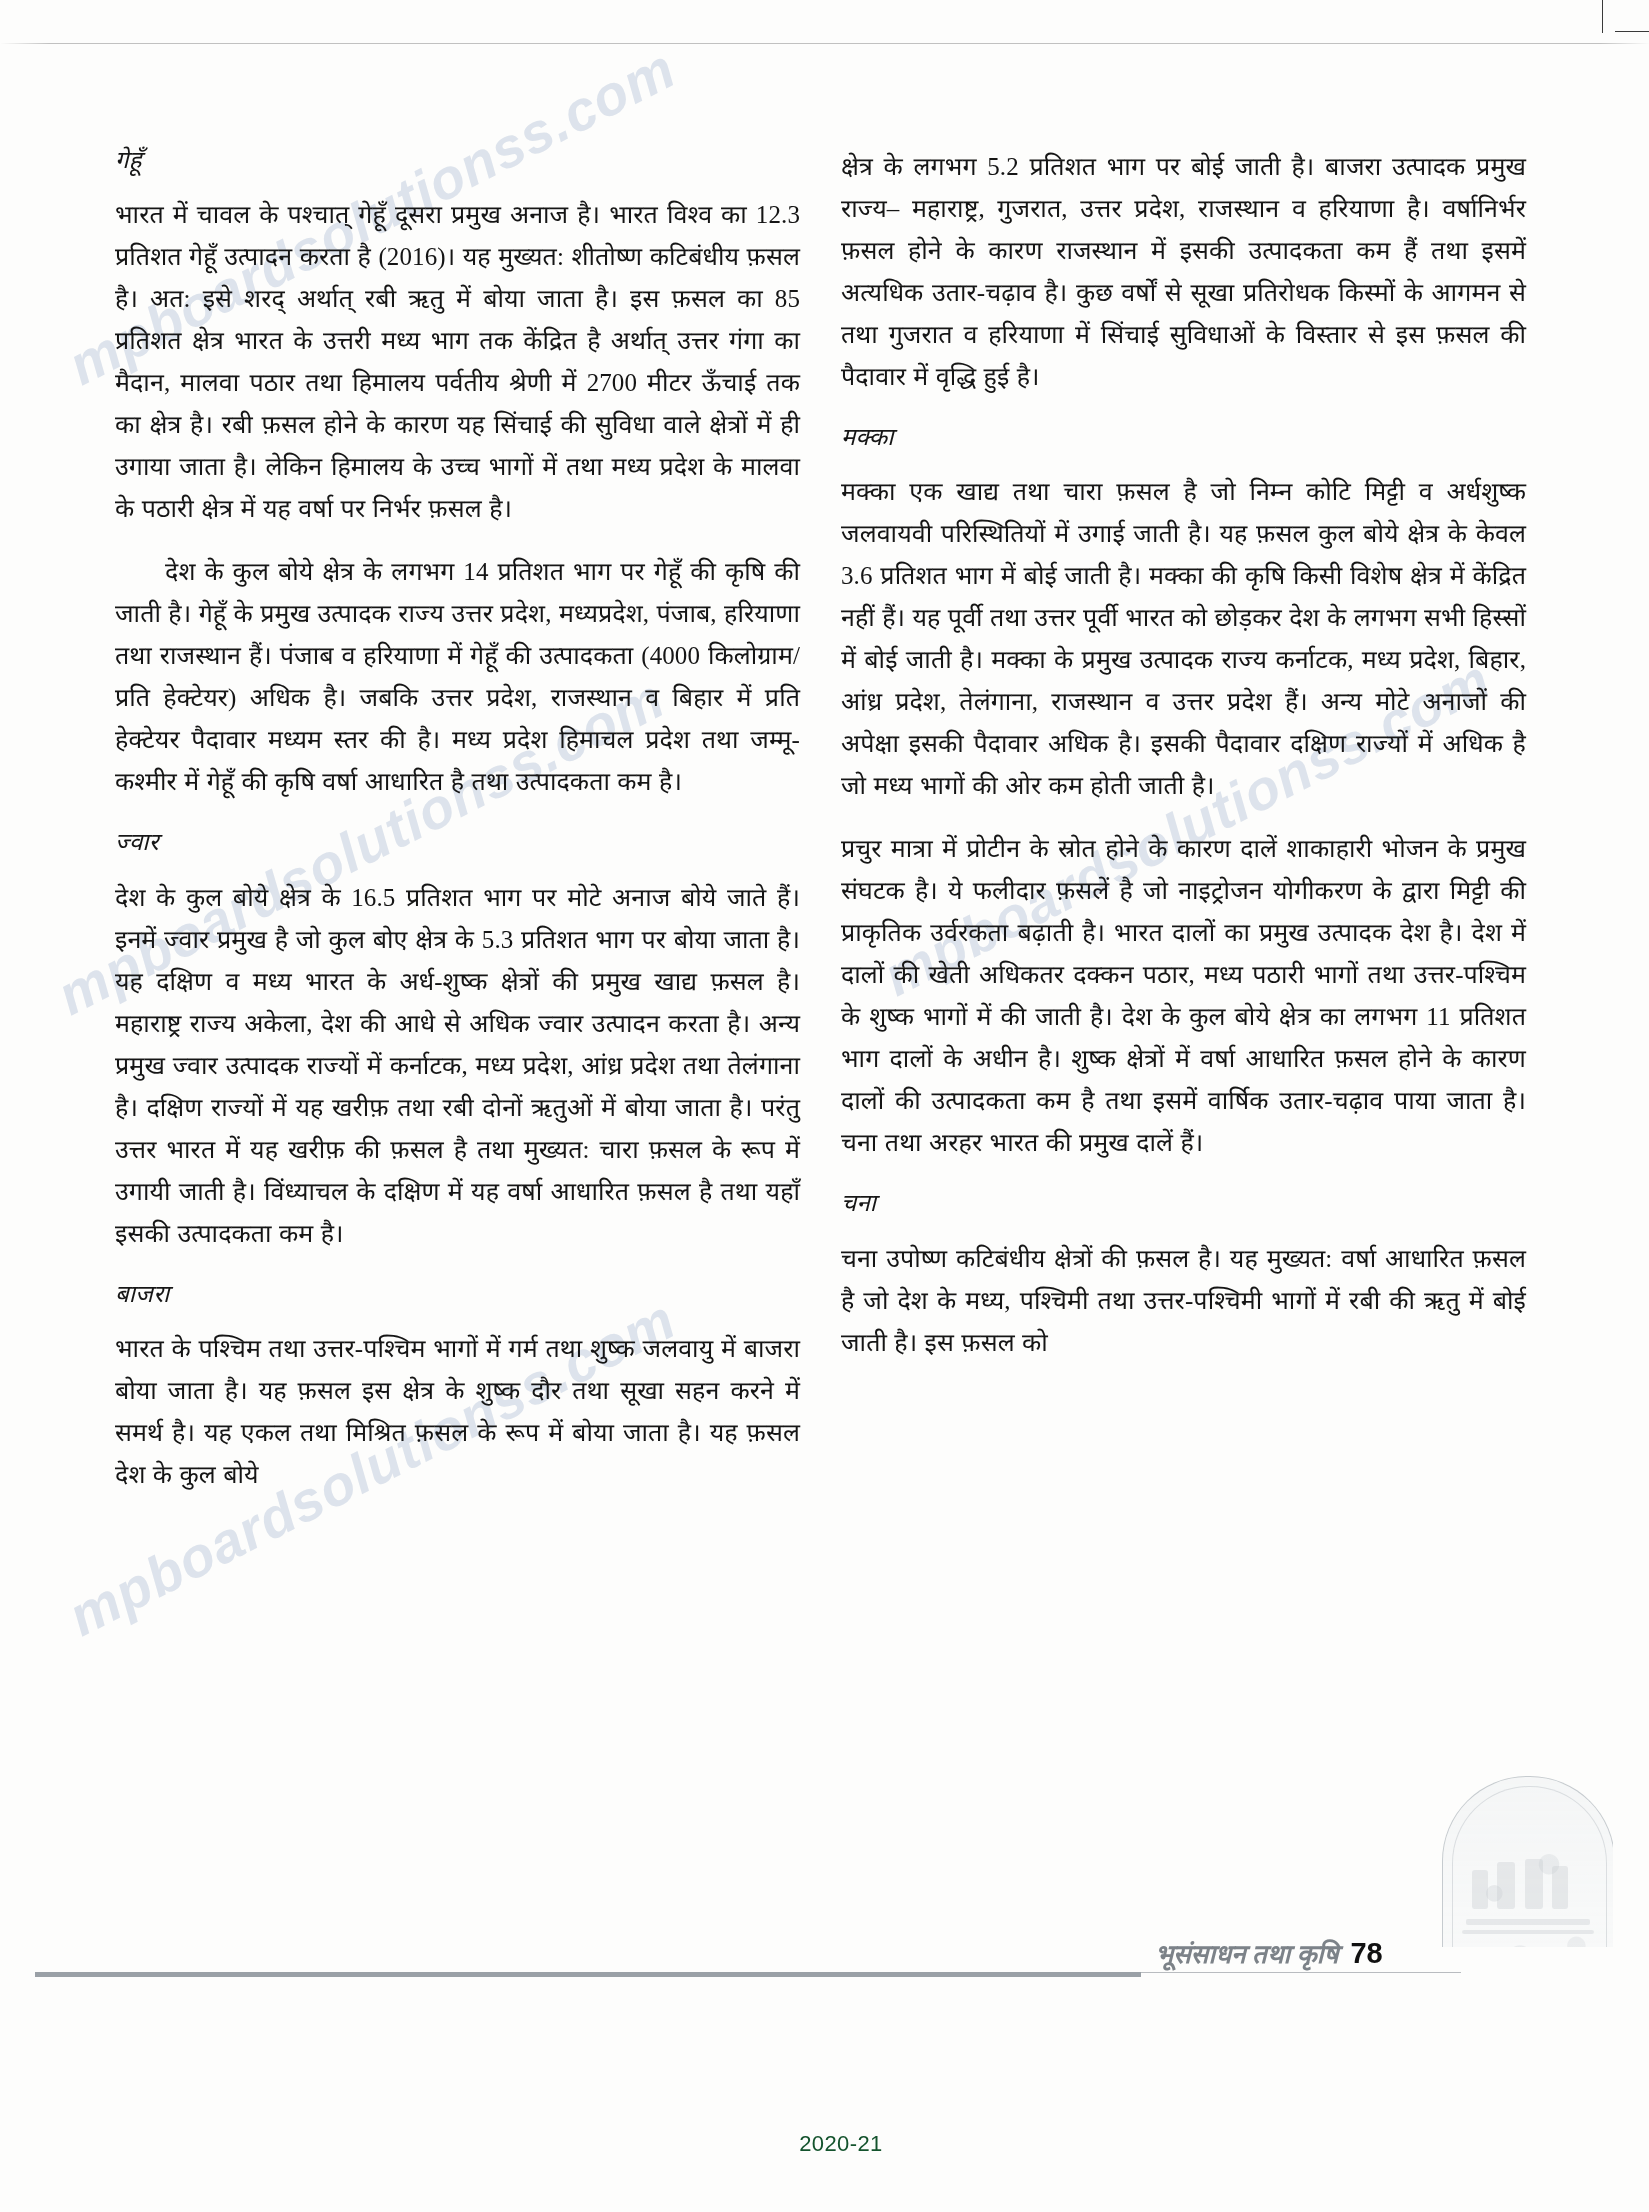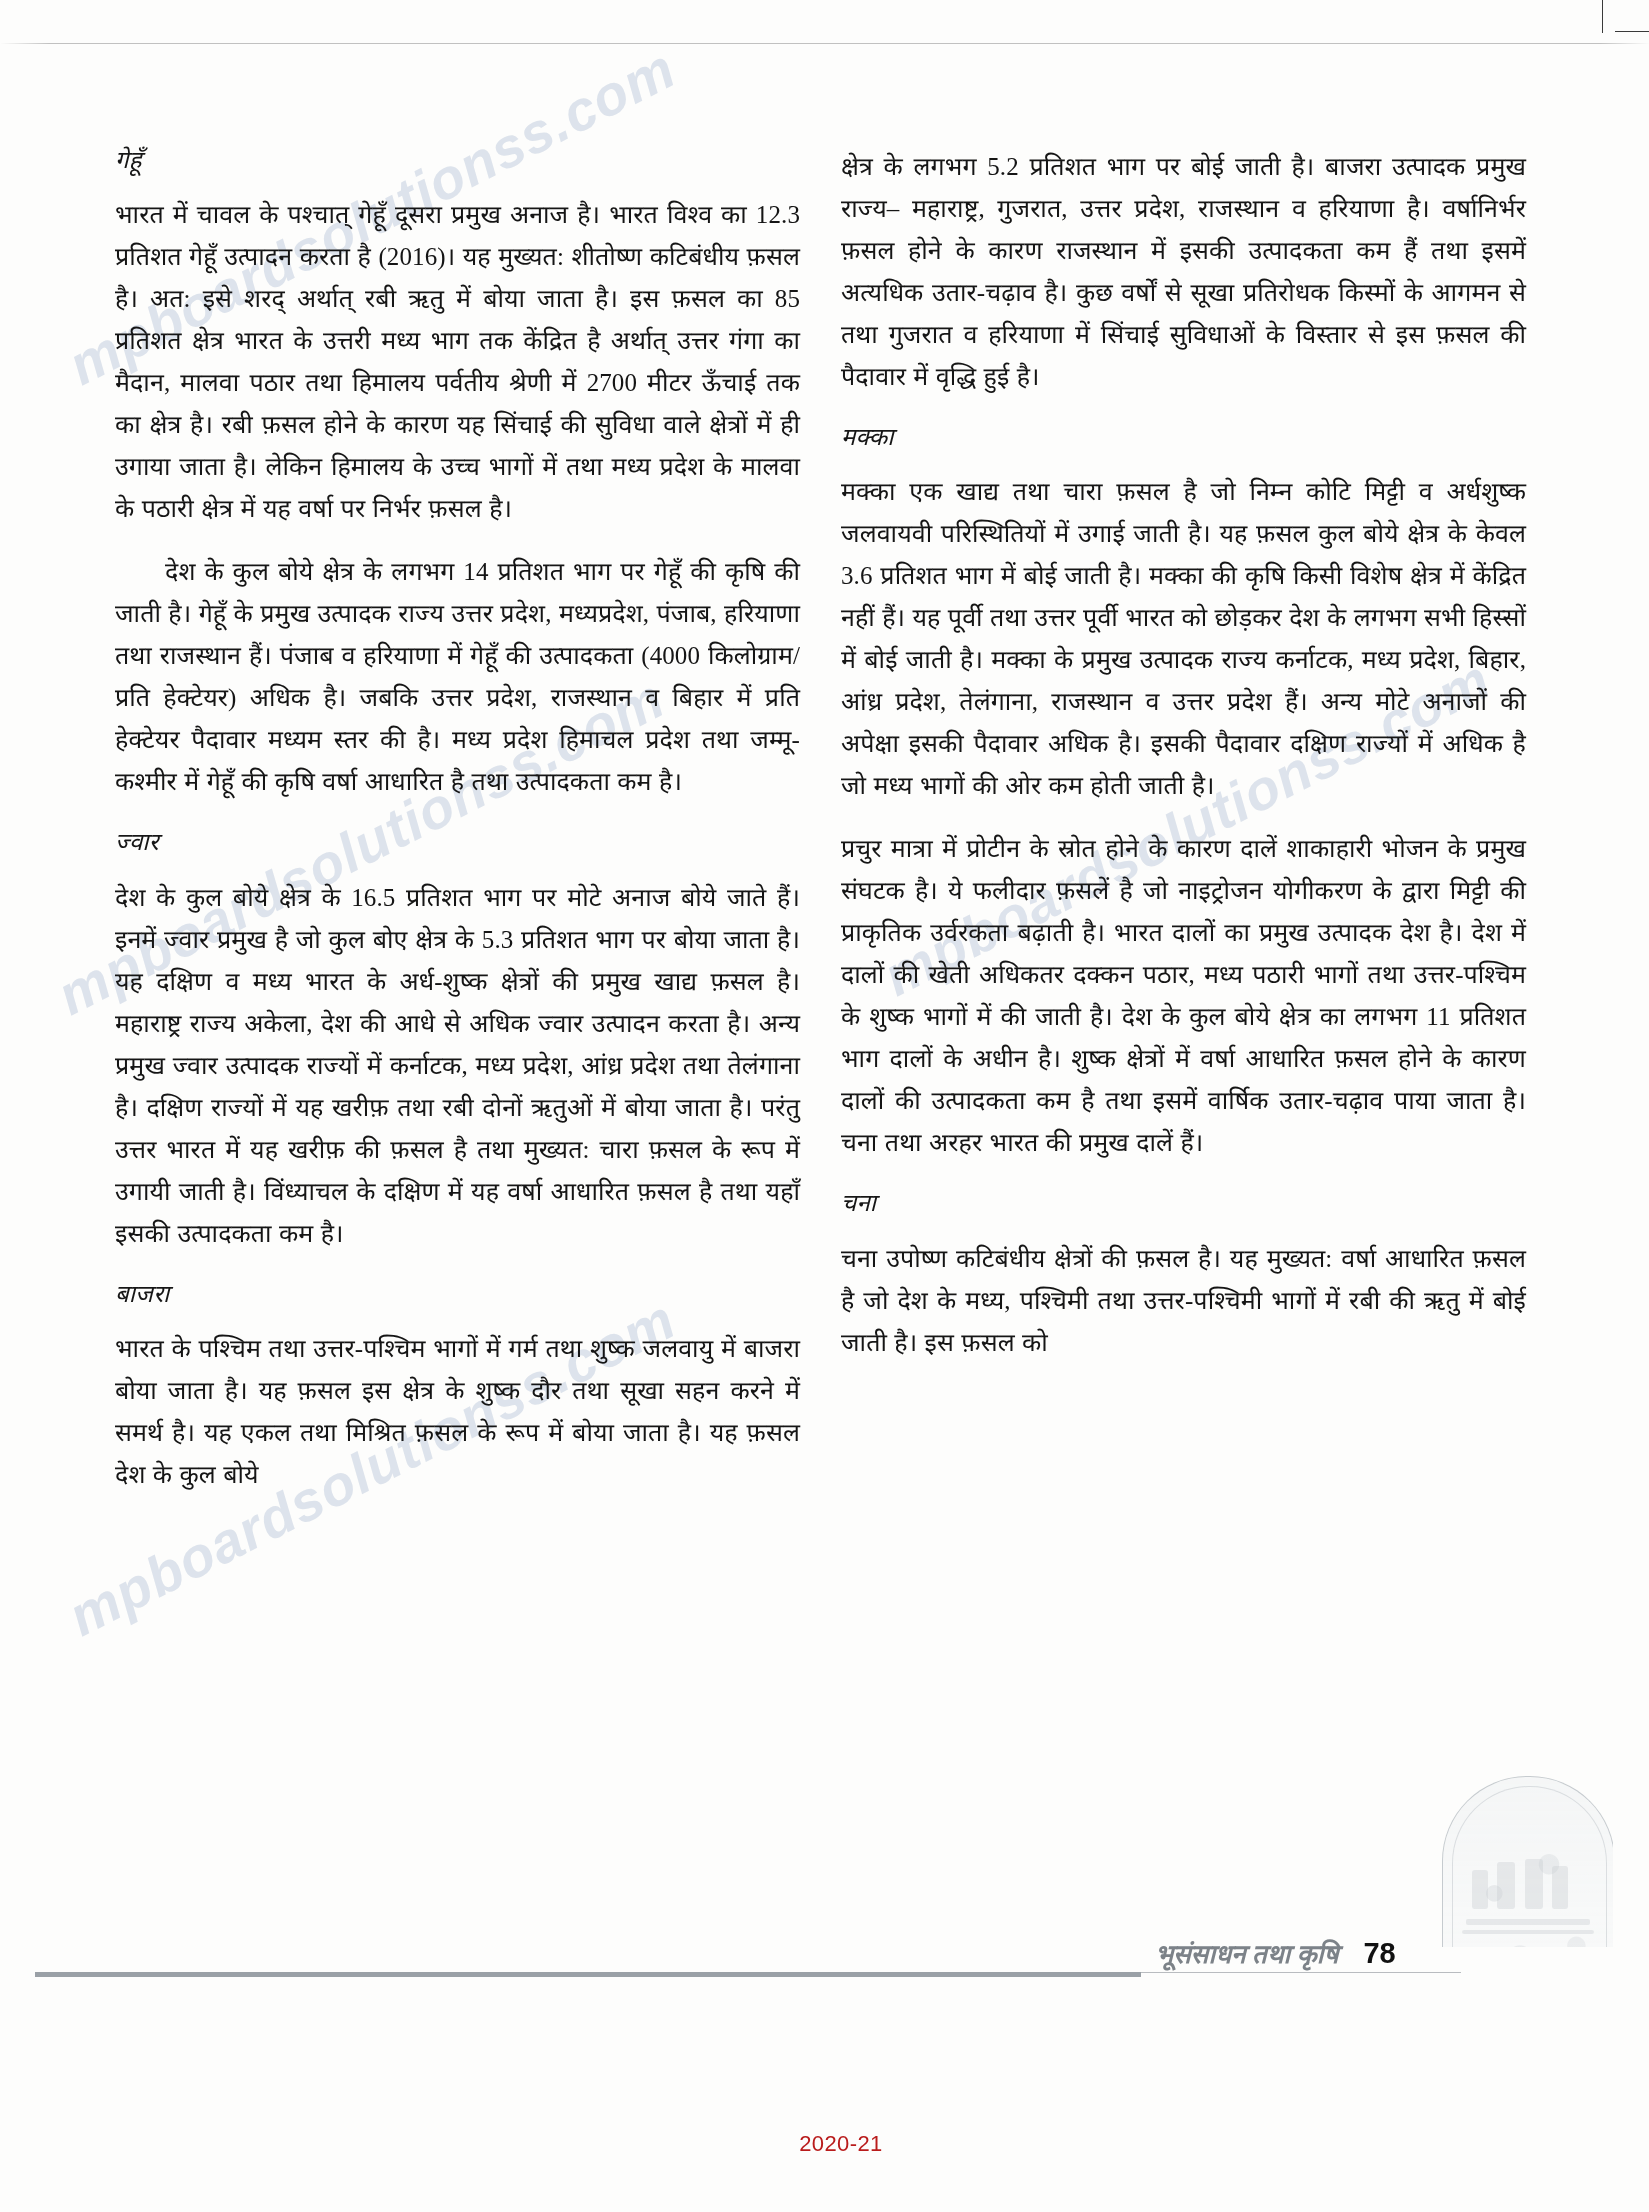--- a/index.html
+++ b/index.html
@@ -109,21 +109,21 @@
     width: 320px;
     height: 1px;
     background: #b9bcc0;
   }
   .footer {
     position: absolute;
     left: 1155px;
     top: 1935px;
     display: flex;
     align-items: baseline;
-    gap: 25px;
+    gap: 12px;
   }
   .footer .chapter-title {
     font-family: "Liberation Serif", "DejaVu Serif", serif;
     font-style: italic;
     font-weight: 700;
     font-size: 26px;
     color: #7c8288;
   }
   .footer .page-num {
     font-family: "Liberation Sans", sans-serif;
@@ -131,21 +131,21 @@
     font-size: 29px;
     color: #111;
   }
   .print-year {
     position: absolute;
     left: 0; right: 0;
     top: 2131px;
     text-align: center;
     font-family: "Liberation Sans", sans-serif;
     font-size: 22px;
-    color: #b91c1c;
+    color: #14532d;
     letter-spacing: 0.4px;
     padding-left: 32px;
   }
 
   
   .motif {
     position: absolute;
     right: 37px;
     top: 1776px;
     width: 171px;

